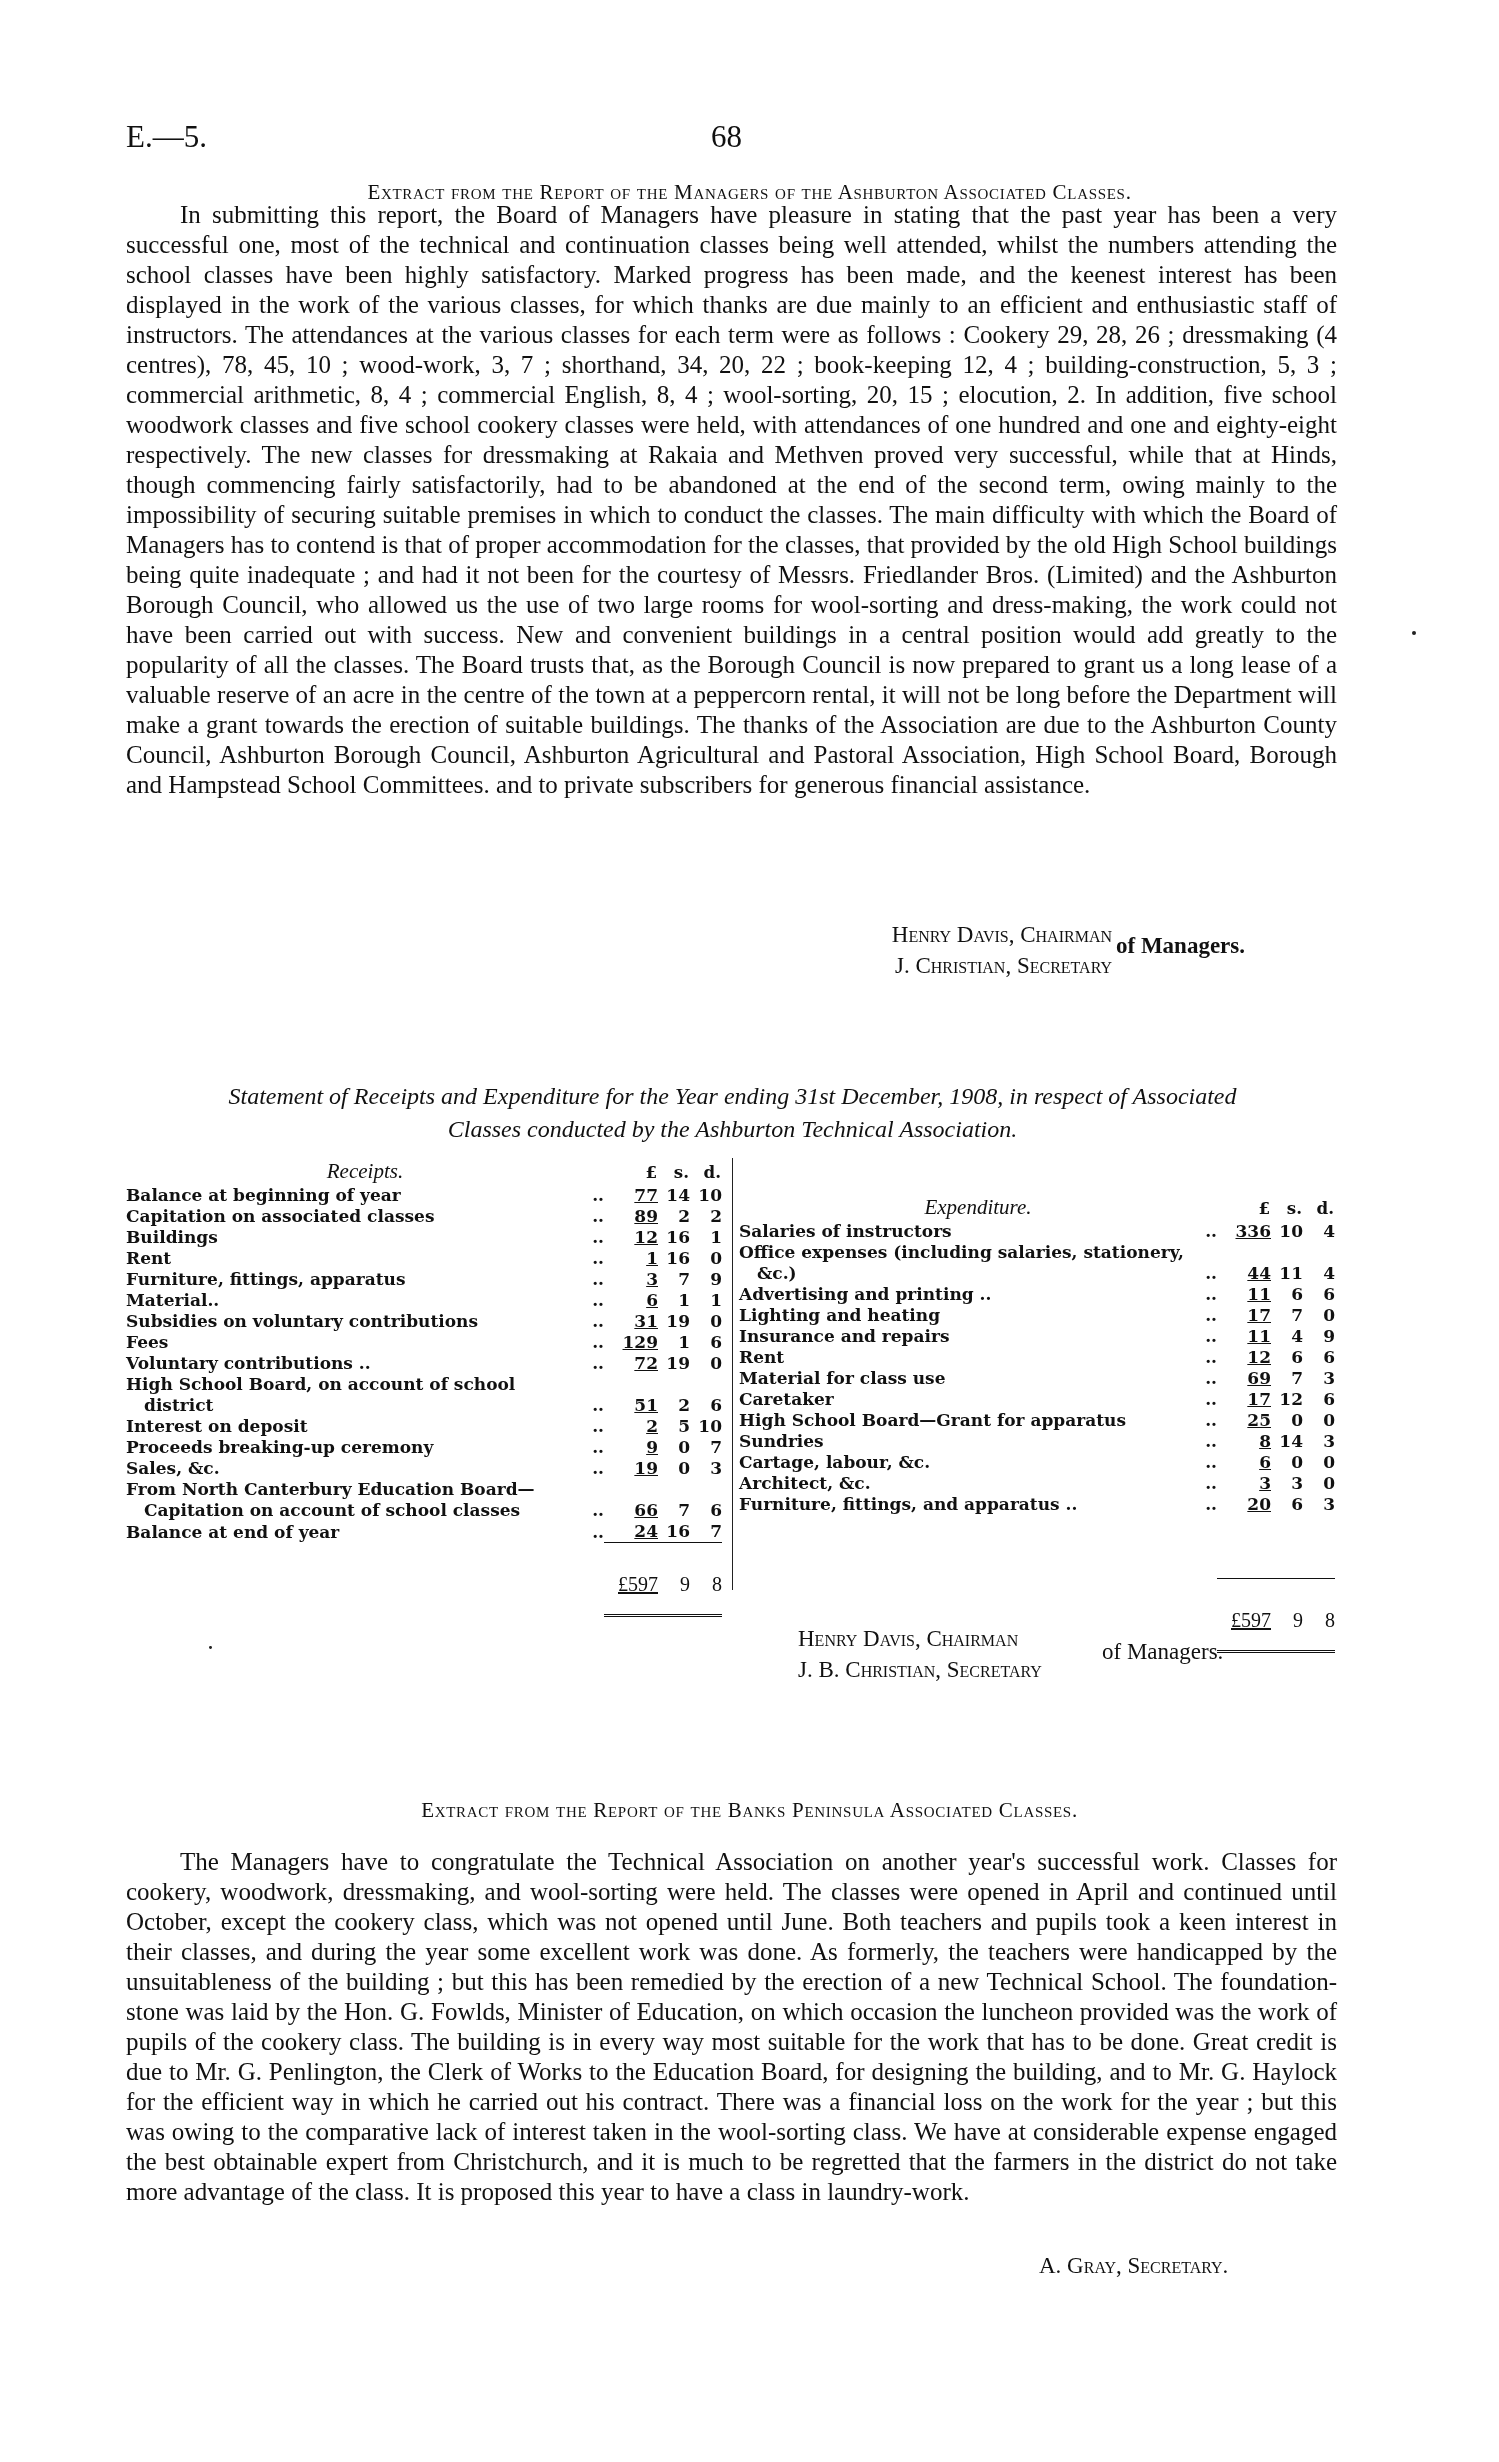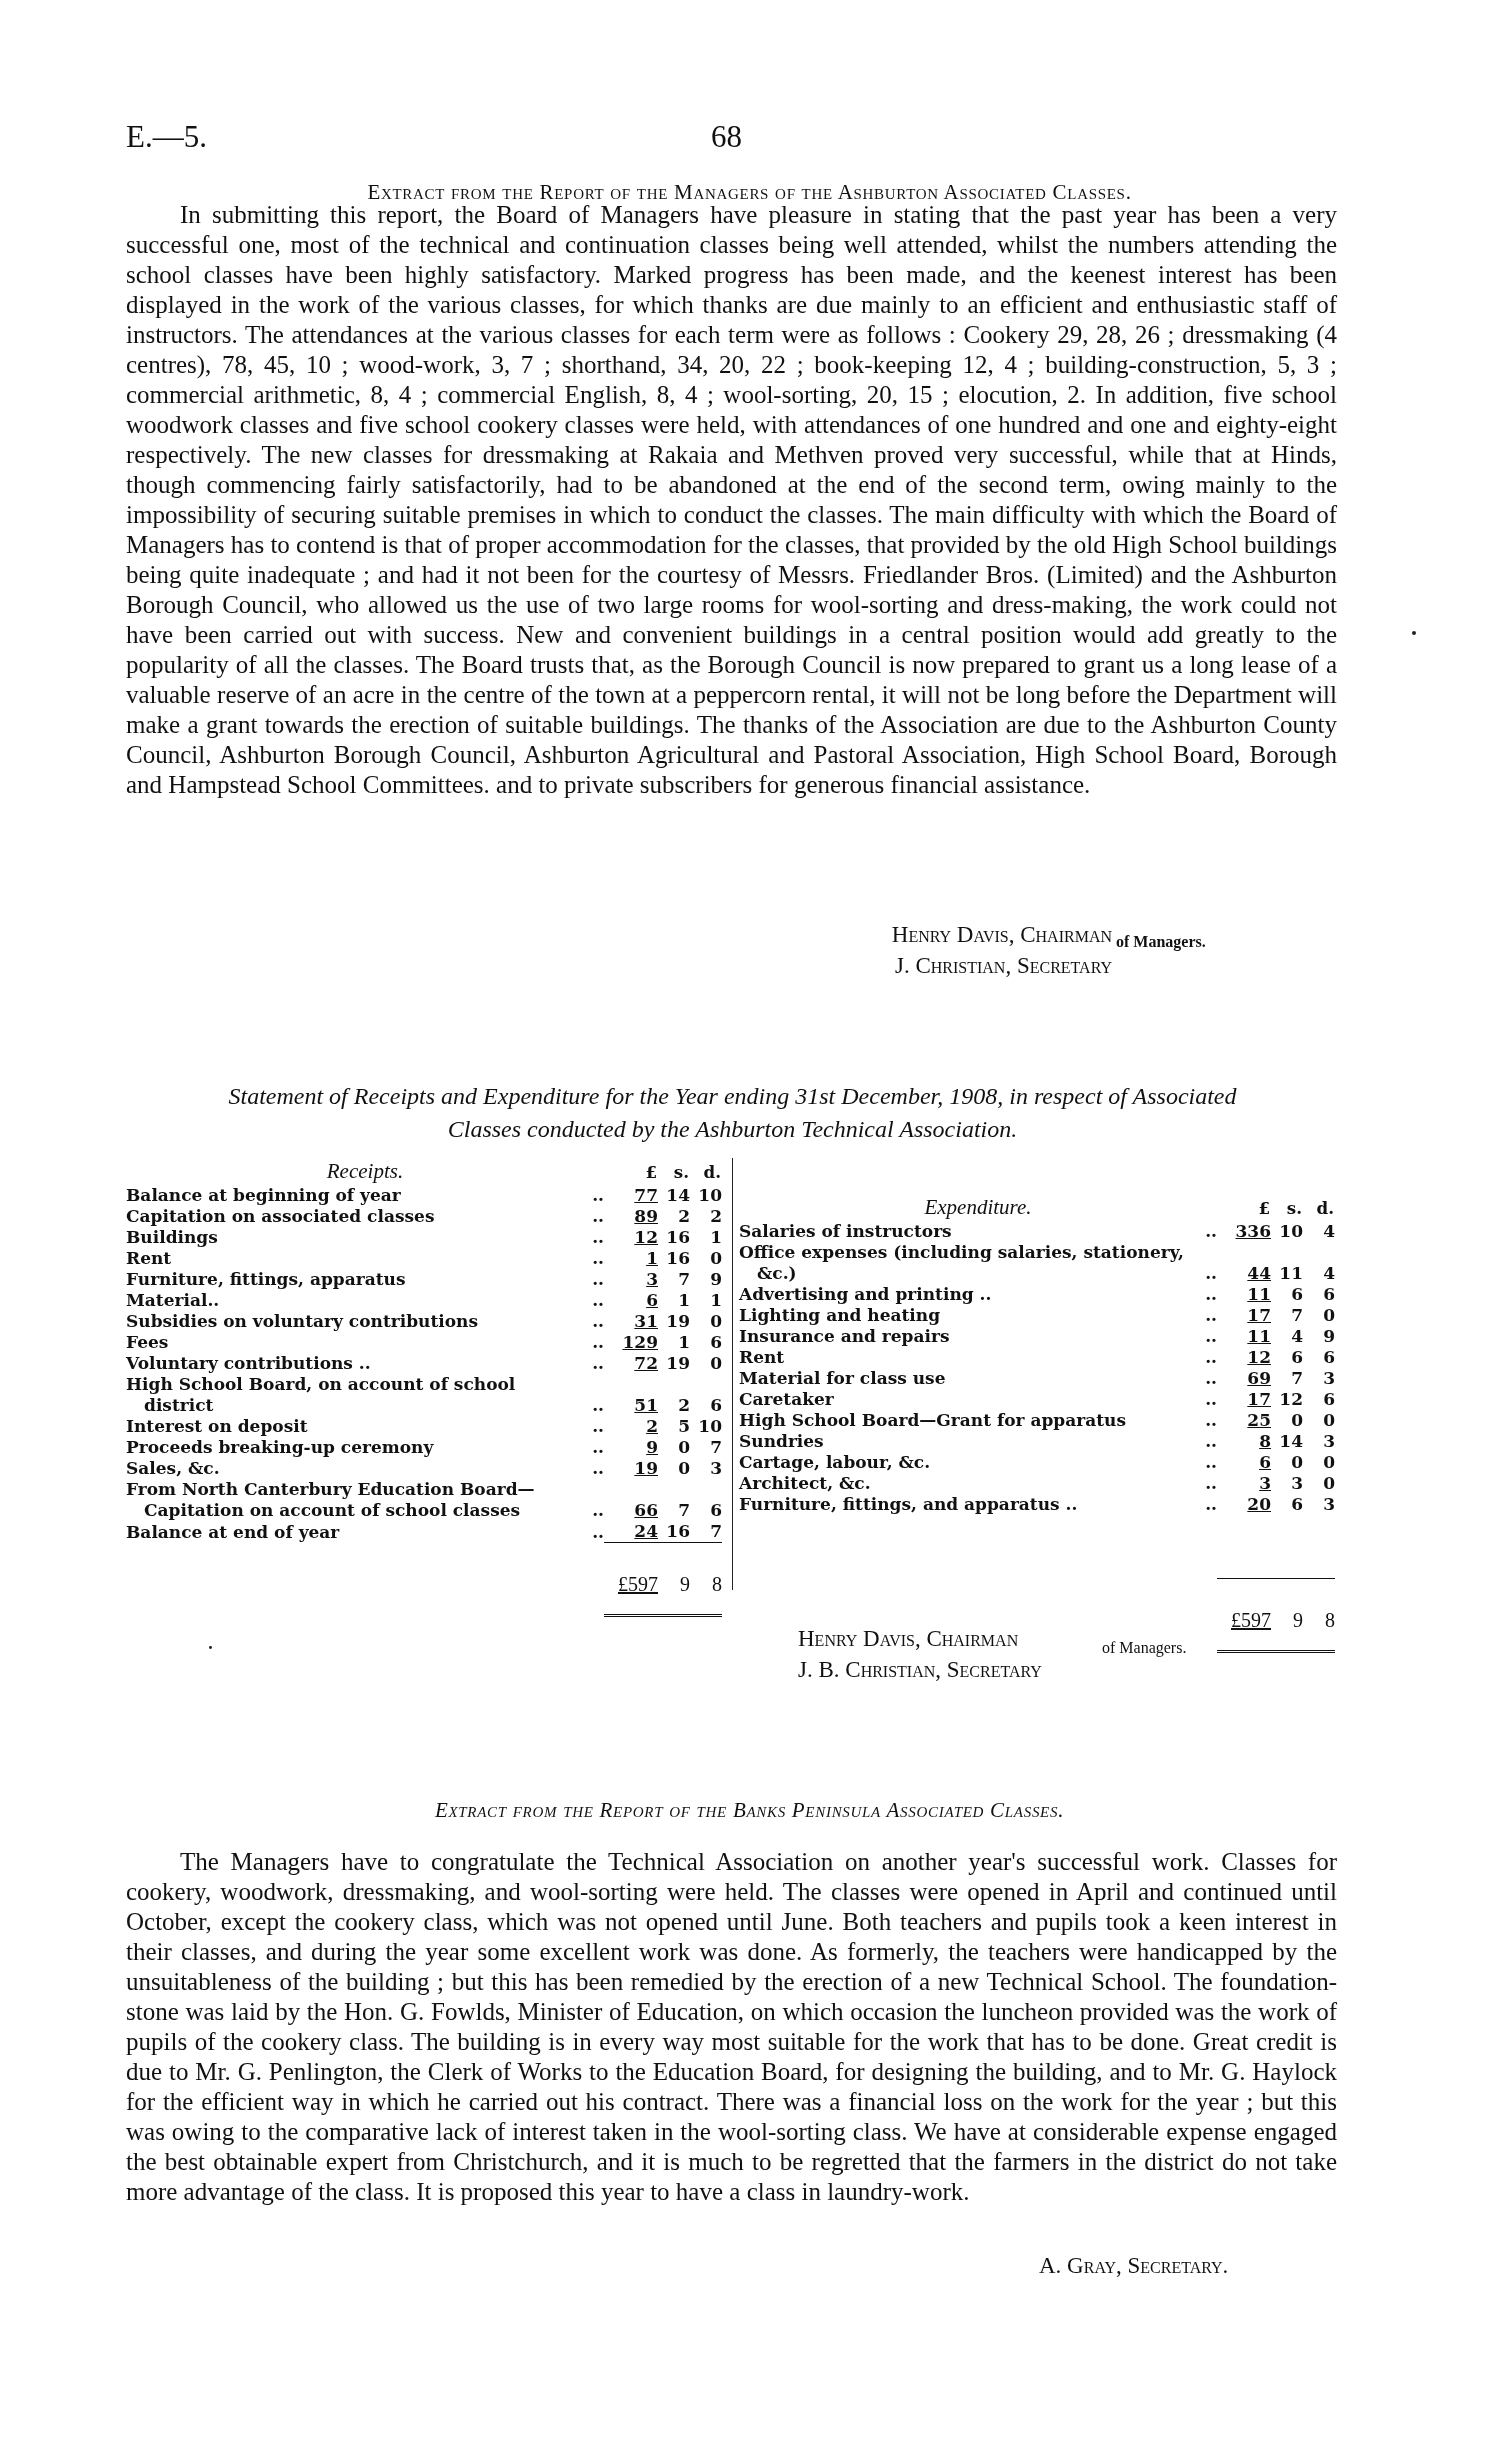--- a/index.html
+++ b/index.html
@@ -16,21 +16,21 @@
     font-size: 21px; letter-spacing: 0.7px; font-variant: small-caps;
   }
   .para {
     position: absolute; left: 126px; width: 1211px;
     font-size: 25px; line-height: 30px; text-align: justify;
     text-indent: 54px; font-stretch: condensed;
   }
   .para p { margin: 0; }
   .sig { position: absolute; font-size: 23px; line-height: 31px; }
   .sig .sc { font-variant: small-caps; }
-  .brace-txt { position: absolute; font-size: 16px; }
+  .brace-txt { position: absolute; font-size: 23px; }
   .stmt-title {
     position: absolute; left: 126px; width: 1213px; text-align: center;
     font-style: italic; font-size: 24px; line-height: 33px;
   }
   table.acct {
     position: absolute; border-collapse: collapse;
     font-family: "DejaVu Serif", serif; font-weight: bold; font-size: 17px;
   }
   table.acct td { padding: 0; height: 21px; line-height: 21px; white-space: nowrap; vertical-align: bottom; }
   table.acct td.lbl { width: 446px; }
@@ -377,21 +377,21 @@
       </tr>
     </tbody>
 </table>
 
 <div class="sig" style="left:798px; top:1623px; width:300px;">
   <div class="sc">Henry Davis, Chairman</div>
   <div class="sc">J. B. Christian, Secretary</div>
 </div>
 <div class="brace-txt" style="left:1102px; top:1639px;">of Managers.</div>
 
-<div class="sc-title" style="top:1798px;font-style:italic;">Extract from the Report of the Banks Peninsula Associated Classes.</div>
+<div class="sc-title" style="top:1798px;">Extract from the Report of the Banks Peninsula Associated Classes.</div>
 <div class="para" style="top:1847px;">
   <p>The Managers have to congratulate the Technical Association on another year's successful work. Classes for cookery, woodwork, dressmaking, and wool-sorting were held. The classes were opened in April and continued until October, except the cookery class, which was not opened until June. Both teachers and pupils took a keen interest in their classes, and during the year some excellent work was done. As formerly, the teachers were handicapped by the unsuitableness of the building ; but this has been remedied by the erection of a new Technical School. The foundation-stone was laid by the Hon. G. Fowlds, Minister of Education, on which occasion the luncheon provided was the work of pupils of the cookery class. The building is in every way most suitable for the work that has to be done. Great credit is due to Mr. G. Penlington, the Clerk of Works to the Education Board, for designing the building, and to Mr. G. Haylock for the efficient way in which he carried out his contract. There was a financial loss on the work for the year ; but this was owing to the comparative lack of interest taken in the wool-sorting class. We have at considerable expense engaged the best obtainable expert from Christchurch, and it is much to be regretted that the farmers in the district do not take more advantage of the class. It is proposed this year to have a class in laundry-work.</p>
 </div>
 <div class="sig sc" style="left:1039px; top:2250px; font-variant:small-caps;">A. Gray, Secretary.</div>
 
 <div class="speck" style="left:1412px; top:631px;"></div>
 <div class="speck" style="left:209px; top:1646px; width:2.8px; height:2.8px;"></div>
 
 
 </body></html>

